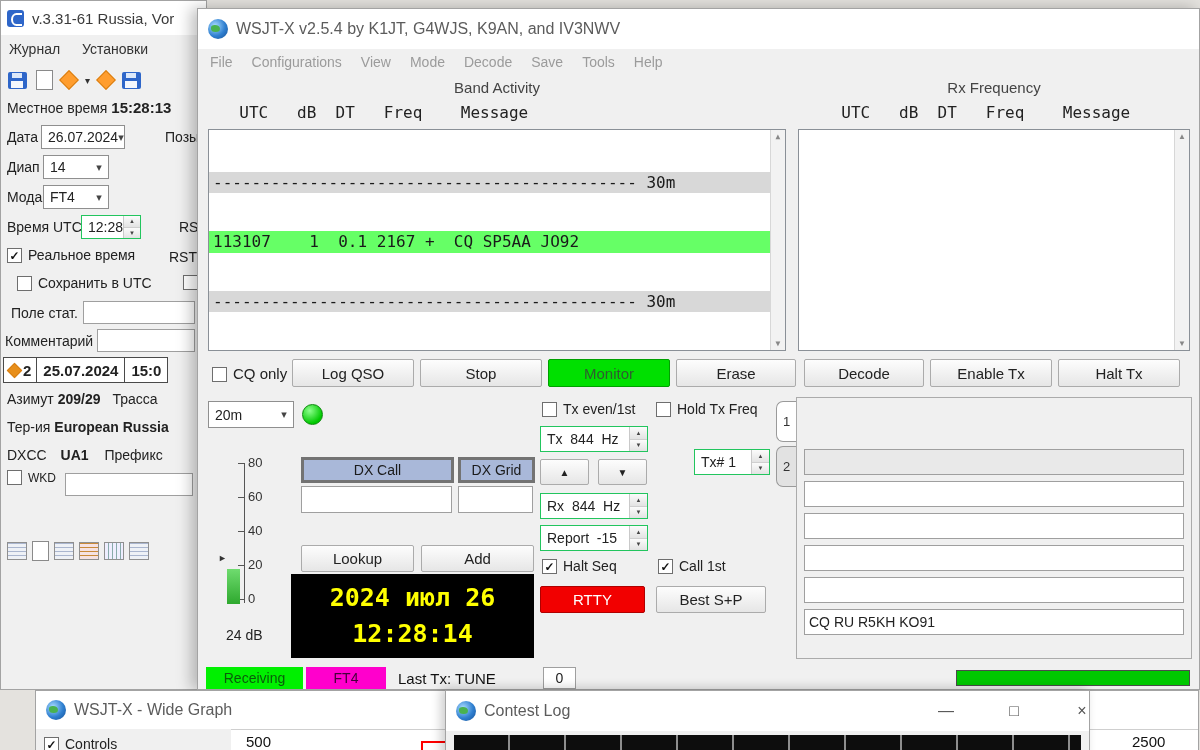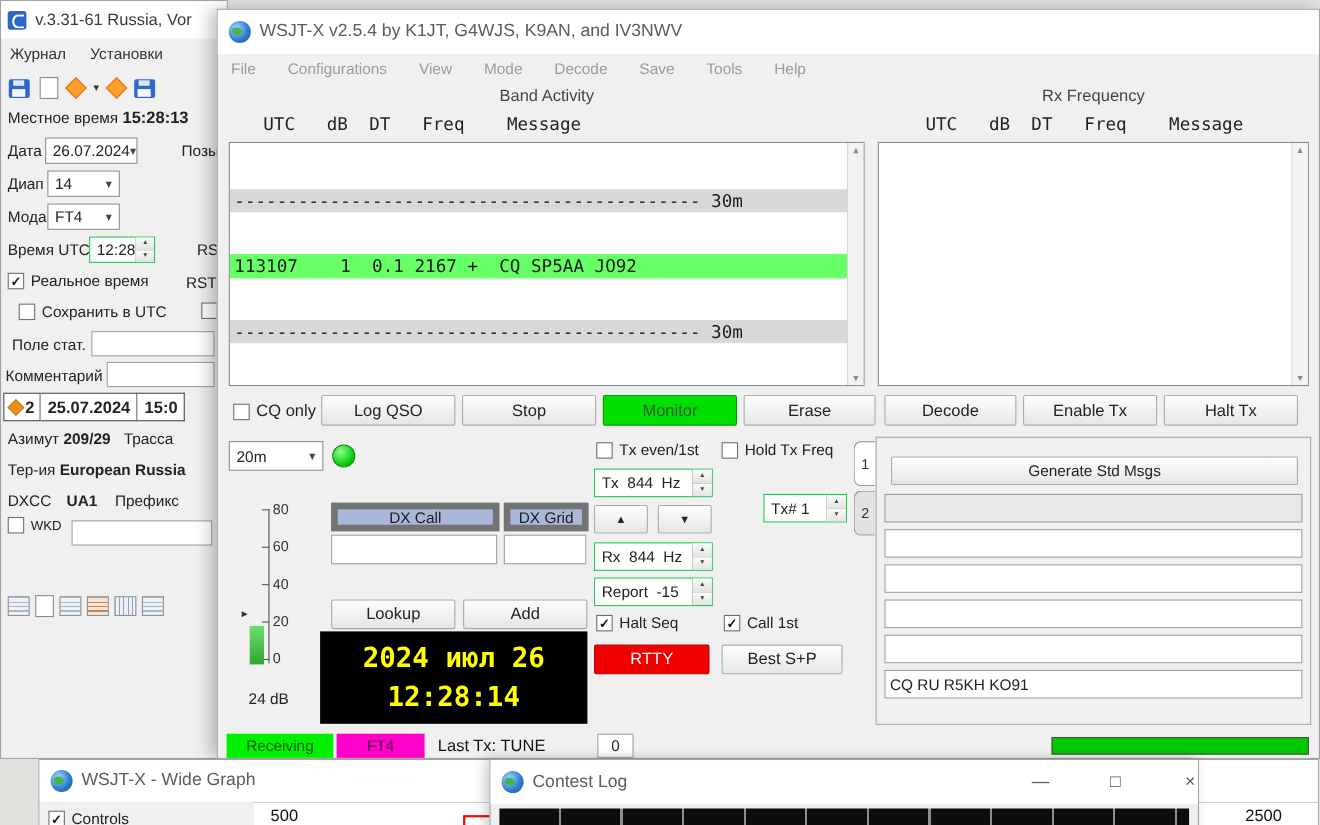--- a/index.html
+++ b/index.html
@@ -41,21 +41,21 @@
   .drow.sep{background:#d8d8d8}
   .drow.cq{background:#66ff66}
   .textarea{position:absolute;background:#fff;border:1px solid #8a9097;box-sizing:border-box;overflow:hidden}
   .vscroll{position:absolute;top:0;right:0;bottom:0;width:15px;background:#f2f2f2;
         border-left:1px solid #d7d7d7;display:flex;flex-direction:column;justify-content:space-between;
         align-items:center;font-size:8px;color:#888;padding:2px 0;box-sizing:border-box}
   .vscroll .su::after{content:"▲"}
   .vscroll .sd::after{content:"▼"}
   .lcd{position:absolute;background:#000;color:#ffff00;font-family:"DejaVu Sans Mono",monospace;
        font-weight:bold;display:flex;align-items:center;justify-content:center;box-sizing:border-box}
-  .hdrbtn{position:absolute;background:#a9b8d9;border:6px solid #737373;display:flex;align-items:center;
+  .hdrbtn{position:absolute;background:#a9b8d9;border:3px solid #737373;display:flex;align-items:center;
        justify-content:center;font-size:14px;color:#1b1b1b;box-sizing:border-box}
   .mlab{position:absolute;font-size:13px;color:#333}
   .mlab::before{content:"";position:absolute;left:-10px;top:8px;width:7px;height:1px;background:#555}
   .tab{position:absolute;width:20px;height:41px;border:1px solid #9a9a9a;border-right:none;
        border-radius:7px 0 0 7px;display:flex;align-items:center;justify-content:center;
        font-size:13px;color:#333;box-sizing:border-box}
   .menu-item{cursor:default}
   .icon-save{width:19px;height:17px;background:#2e66c9;border-radius:2px;position:relative;flex:0 0 auto}
   .icon-save::before{content:"";position:absolute;left:4px;top:1px;width:10px;height:5px;background:#dce8fa}
   .icon-save::after{content:"";position:absolute;left:3px;bottom:1px;width:12px;height:7px;background:#f4f7fd}
@@ -172,21 +172,21 @@
     <span class="mini-icon" style="background:repeating-linear-gradient(90deg,#eef 0 3px,#8aa 3px 4px)"></span>
     <span class="mini-icon"></span>
   </div>
 </div>
 
 <div class="win" style="left:197px;top:8px;width:1003px;height:682px;z-index:2;box-shadow:-6px 0 14px rgba(0,0,0,0.25)">
   <div class="titlebar" style="height:40px">
     <span class="globe"></span>
     <span class="title-text">WSJT-X   v2.5.4   by K1JT, G4WJS, K9AN, and IV3NWV</span>
   </div>
-  <div class="abs" style="left:0;top:40px;width:100%;height:26px;display:flex;align-items:center;gap:29px;padding-left:12px;box-sizing:border-box;font-size:14px;color:#9b9b9b">
+  <div class="abs" style="left:0;top:40px;width:100%;height:26px;display:flex;align-items:center;gap:19px;padding-left:12px;box-sizing:border-box;font-size:14px;color:#9b9b9b">
     <span class="menu-item">File</span>
     <span class="menu-item">Configurations</span>
     <span class="menu-item">View</span>
     <span class="menu-item">Mode</span>
     <span class="menu-item">Decode</span>
     <span class="menu-item">Save</span>
     <span class="menu-item">Tools</span>
     <span class="menu-item">Help</span>
   </div>
 
@@ -295,21 +295,20 @@
   <div class="cb checked" style="left:460px;top:549px;font-size:14px">
     <span class="box"></span>
     <span>Call 1st</span>
   </div>
   <div class="btn" style="left:342px;top:577px;width:105px;height:27px;background:#f20000;border-color:#b00000;color:#fff">RTTY</div>
   <div class="btn" style="left:458px;top:577px;width:110px;height:27px">Best S+P</div>
 
   <div class="tab" style="left:578px;top:392px;background:#fff">1</div>
   <div class="tab" style="left:578px;top:437px;background:#e2e2e2">2</div>
   <div class="abs" style="left:598px;top:388px;width:396px;height:262px;background:#f0f0f0;border:1px solid #ababab;box-sizing:border-box"></div>
-  <div class="btn" style="left:612px;top:406px;width:370px;height:26px;font-size:14px">Generate Std Msgs</div>
   <div class="field" style="left:606px;top:440px;width:380px;height:26px;background:#e9e9e9"></div>
   <div class="field" style="left:606px;top:472px;width:380px;height:26px"></div>
   <div class="field" style="left:606px;top:504px;width:380px;height:26px"></div>
   <div class="field" style="left:606px;top:536px;width:380px;height:26px"></div>
   <div class="field" style="left:606px;top:568px;width:380px;height:26px"></div>
   <div class="field" style="left:606px;top:600px;width:380px;height:26px;font-size:14px">CQ RU R5KH KO91</div>
 
   <div class="abs" style="left:8px;top:658px;width:97px;height:22px;background:#00f000;color:#0a5c0a;display:flex;align-items:center;justify-content:center;font-size:14px">Receiving</div>
   <div class="abs" style="left:108px;top:658px;width:80px;height:22px;background:#ff00cc;color:#43003a;display:flex;align-items:center;justify-content:center;font-size:14px">FT4</div>
   <span class="abs" style="left:200px;top:661px;font-size:15px;color:#111">Last Tx: TUNE</span>

